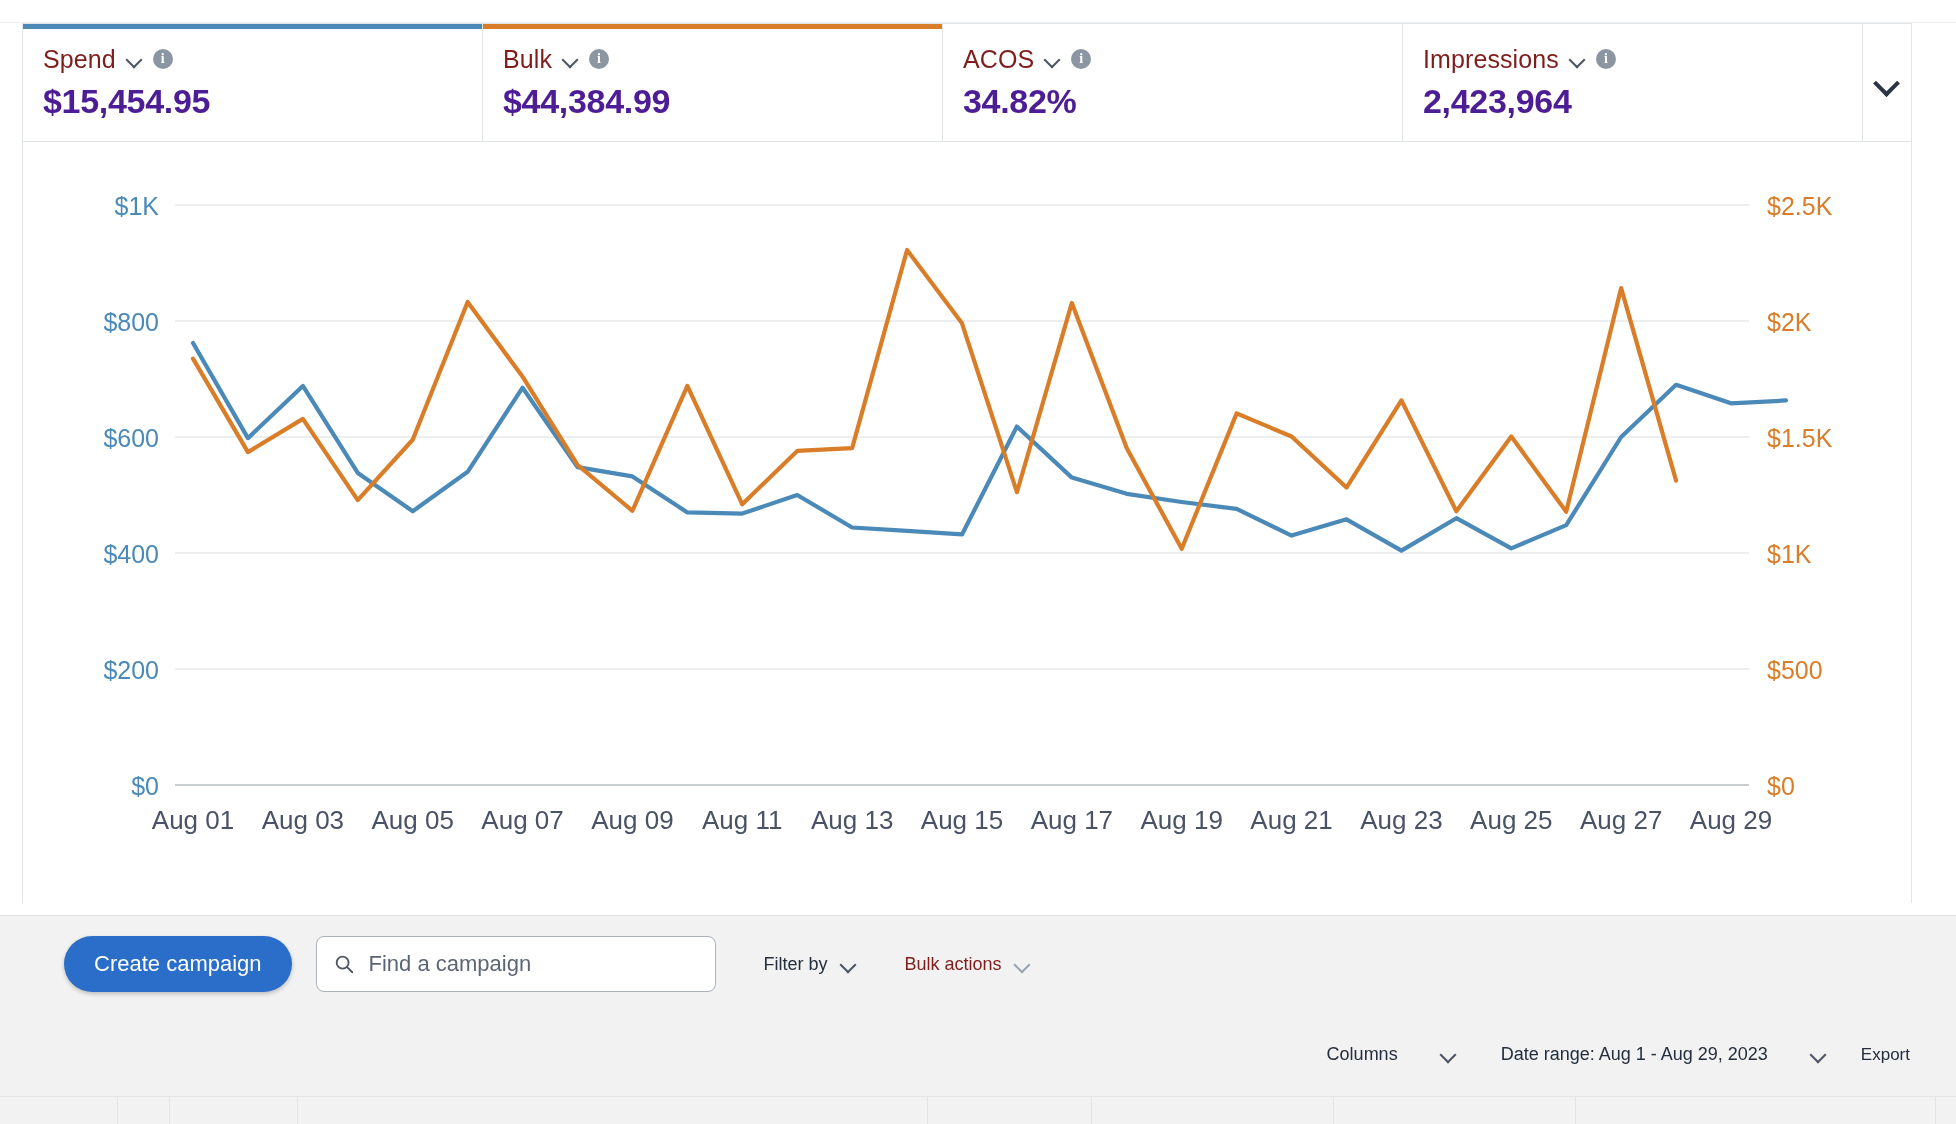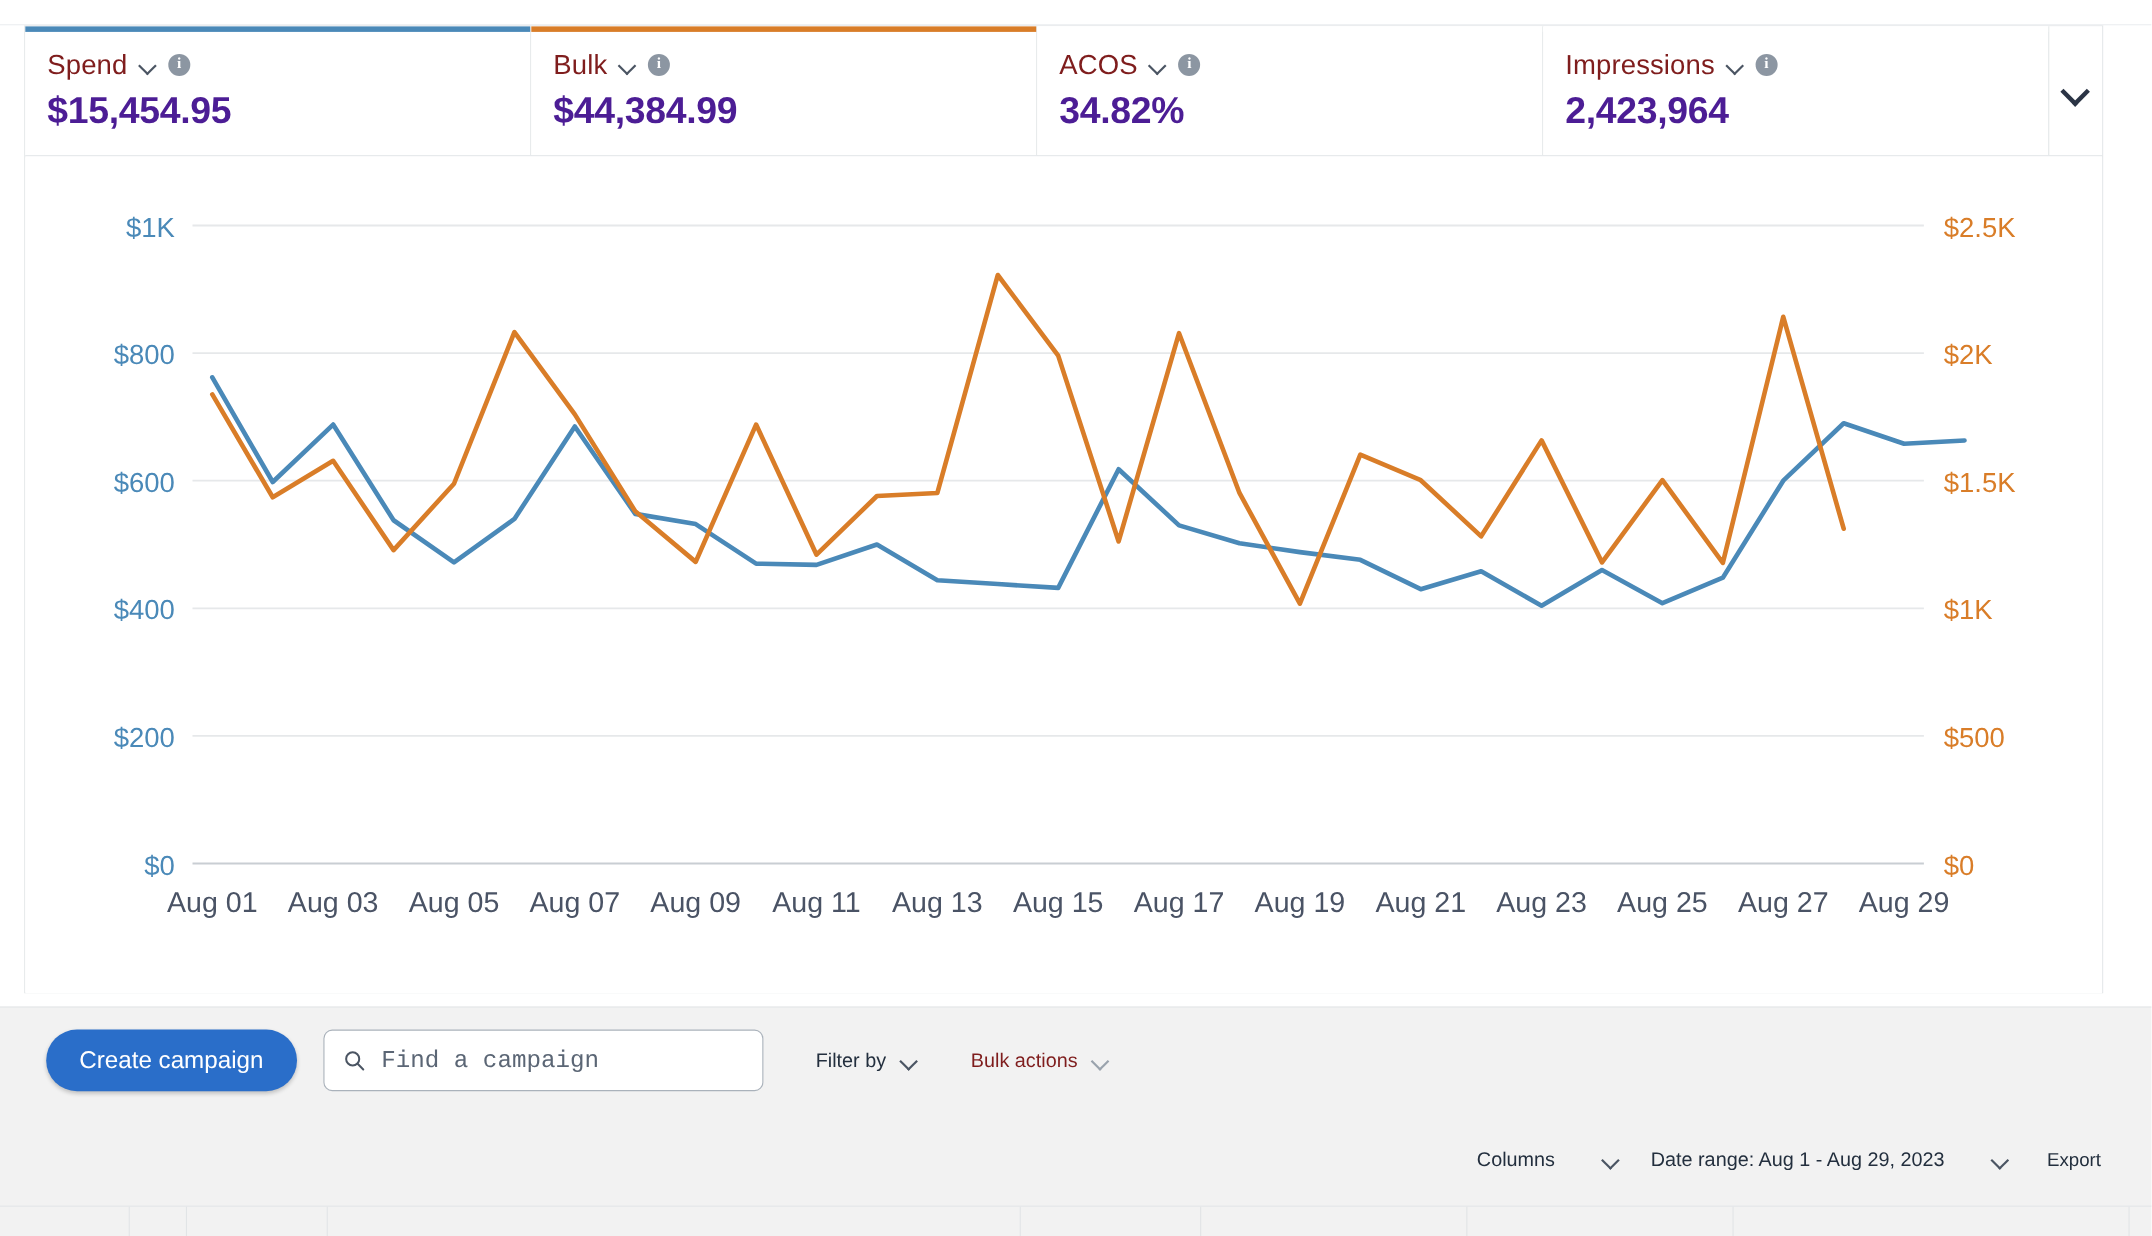--- a/index.html
+++ b/index.html
@@ -156,21 +156,21 @@
     background: #f2f2f2;
     border-top: 1px solid #e3e6e8;
   }
   .toolbar-row1 {
     position: absolute;
     left: 0; top: 0;
     width: 100%;
     height: 96px;
     display: flex;
     align-items: center;
-    padding-left: 42px;
+    padding-left: 64px;
     box-sizing: border-box;
   }
   .btn-create {
     background: #2a6ec9;
     color: #ffffff;
     border: none;
     border-radius: 30px;
     height: 56px;
     padding: 0 30px;
     font-size: 22px;
@@ -193,21 +193,21 @@
   .search-icon {
     width: 22px; height: 22px;
     margin-right: 12px;
     flex: none;
   }
   .search-input {
     border: none;
     outline: none;
     font-size: 22px;
     color: #4b5563;
-    font-family: Liberation Mono, monospace;
+    font-family: Liberation Sans, sans-serif;
     width: 100%;
     background: transparent;
   }
   .search-input::placeholder { color: #5b6675; }
 
   .tool-item {
     margin-left: 48px;
     display: flex;
     align-items: center;
     gap: 12px;
@@ -223,21 +223,21 @@
     position: absolute;
     left: 0; top: 96px;
     width: 100%;
     height: 85px;
     display: flex;
     align-items: center;
     justify-content: flex-end;
     padding-right: 46px;
     box-sizing: border-box;
   }
-  .toolbar-row2 .tool-item { margin-left: 28px; gap: 42px; }
+  .toolbar-row2 .tool-item { margin-left: 44px; gap: 42px; }
   .tool-link {
     margin-left: 34px;
     font-size: 17px;
     color: #232f3e;
     cursor: pointer;
   }
 
   
   .table-head {
     position: absolute;

